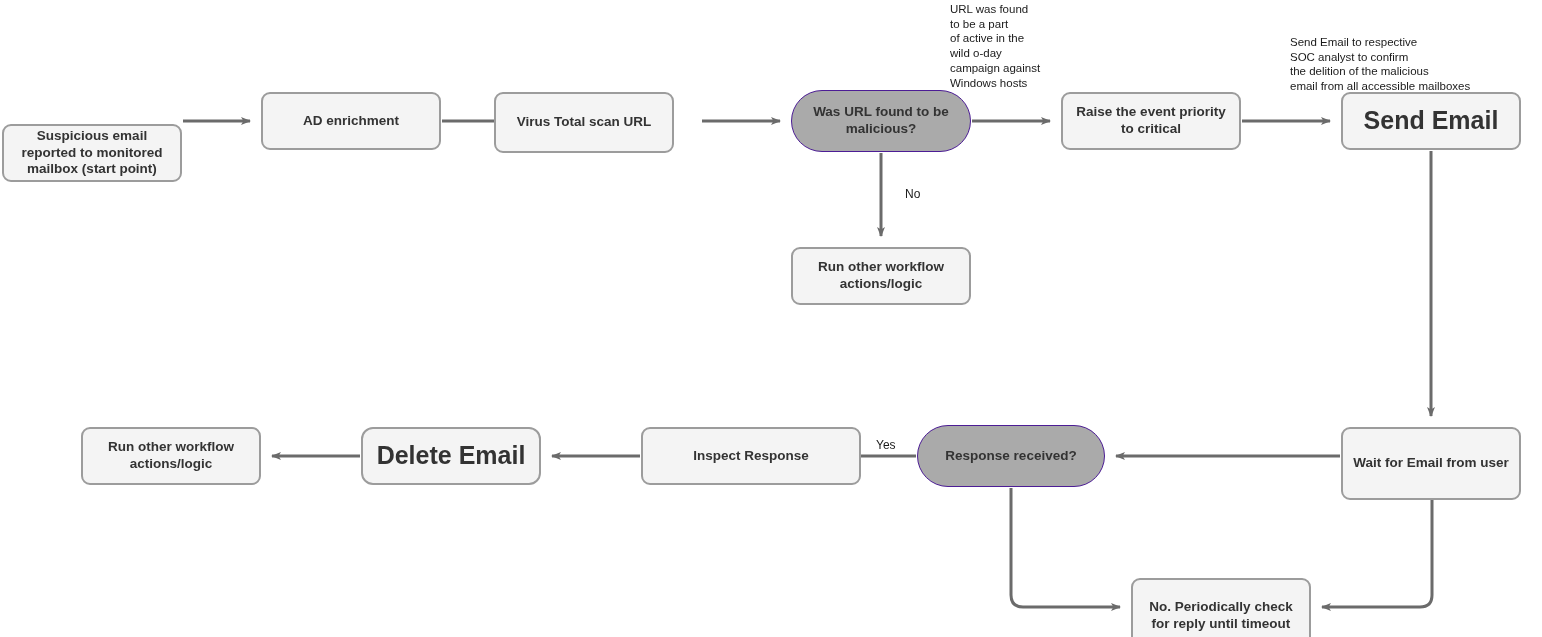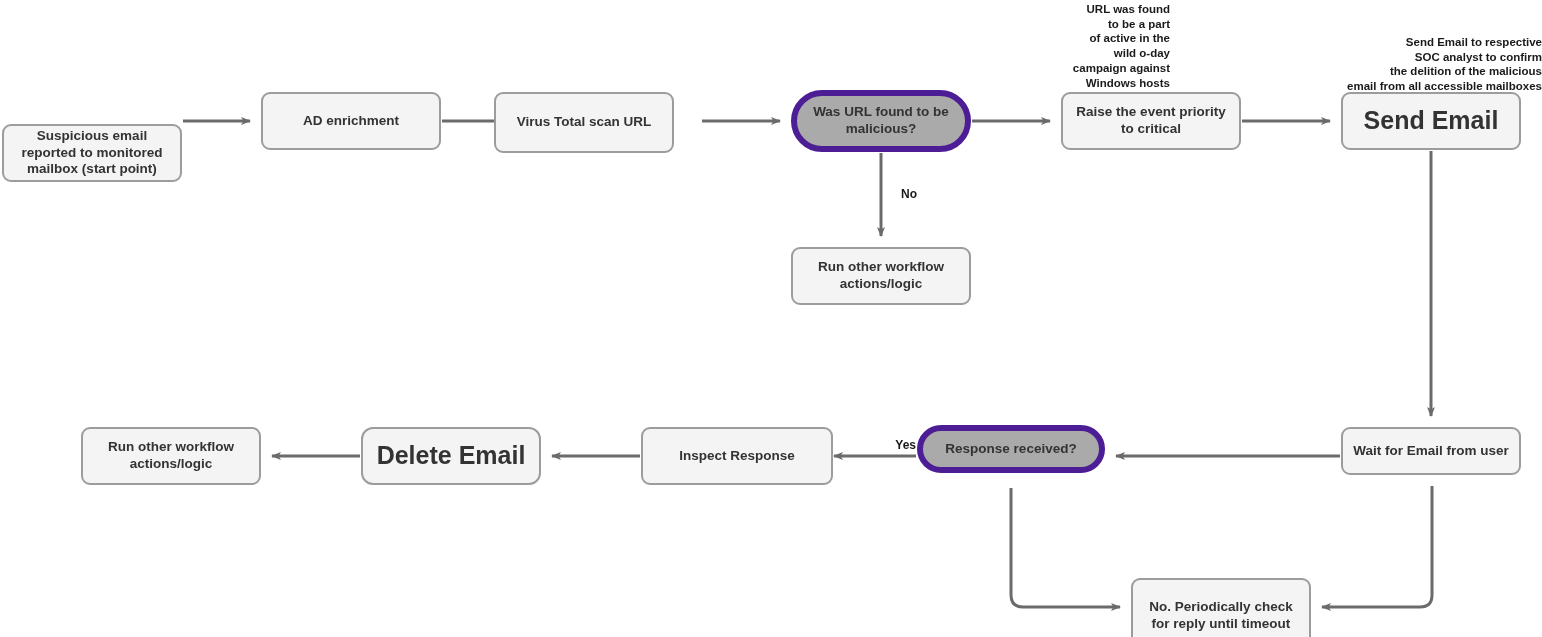--- a/index.html
+++ b/index.html
@@ -39,34 +39,34 @@
     padding: 4px 8px;
   }
   .node.process {
     background: #f4f4f4;
     border: 2px solid #9c9c9c;
     border-radius: 9px;
     font-size: 13.5px;
   }
   .node.decision {
     background: #aaaaaa;
-    border: 6px solid #4c1d95;
+    border: 1px solid #4c1d95;
     border-radius: 34px;
     font-size: 13.5px;
   }
   .node.big {
     font-size: 25px;
   }
   .edge-label {
     position: absolute;
     color: #1a1a1a;
     font-size: 12px;
-    font-weight: bold;
+    font-weight: normal;
     line-height: 1.28;
-    text-align: right;
+    text-align: left;
     white-space: pre-line;
   }
   .edge-label.small {
     font-size: 11.5px;
   }
 </style>
 </head>
 <body>
 
 <div id="canvas">
@@ -114,40 +114,40 @@
   <div class="node process" style="left:494px;top:92px;width:180px;height:61px;">Virus Total scan URL</div>
 
   <div class="node decision" style="left:791px;top:90px;width:180px;height:62px;">Was URL found to be malicious?</div>
 
   <div class="node process" style="left:1061px;top:92px;width:180px;height:58px;text-align:center;">Raise the event priority to critical</div>
 
   <div class="node process big" style="left:1341px;top:92px;width:180px;height:58px;">Send Email</div>
 
   <div class="node process" style="left:791px;top:247px;width:180px;height:58px;">Run other workflow actions/logic</div>
 
-  <div class="node process" style="left:1341px;top:427px;width:180px;height:48px;text-align:right;">Wait for Email from user</div>
+  <div class="node process" style="left:1341px;top:427px;width:180px;height:73px;text-align:right;">Wait for Email from user</div>
 
-  <div class="node decision" style="left:917px;top:425px;width:188px;height:48px;">Response received?</div>
+  <div class="node decision" style="left:917px;top:425px;width:188px;height:62px;">Response received?</div>
 
-  <div class="node process" style="left:641px;top:427px;width:192px;height:58px;">Inspect Response</div>
+  <div class="node process" style="left:641px;top:427px;width:220px;height:58px;">Inspect Response</div>
 
   <div class="node process big" style="left:361px;top:427px;width:180px;height:58px;border-radius:12px;">Delete Email</div>
 
   <div class="node process" style="left:81px;top:427px;width:180px;height:58px;">Run other workflow actions/logic</div>
 
   <div class="node process" style="left:1131px;top:578px;width:180px;height:75px;">No. Periodically check for reply until timeout</div>
 
   <div class="edge-label small" style="left:950px;top:2px;width:220px;">URL was found
 to be a part
 of active in the
 wild o-day
 campaign against
 Windows hosts</div>
 
-  <div class="edge-label" style="left:877px;top:187px;width:40px;">No</div>
+  <div class="edge-label" style="left:905px;top:187px;width:40px;">No</div>
 
   <div class="edge-label small" style="left:1290px;top:35px;width:252px;">Send Email to respective
 SOC analyst to confirm
 the delition of the malicious
 email from all accessible mailboxes</div>
 
 
   <div class="edge-label" style="left:876px;top:438px;width:40px;">Yes</div>
 
 </div>

